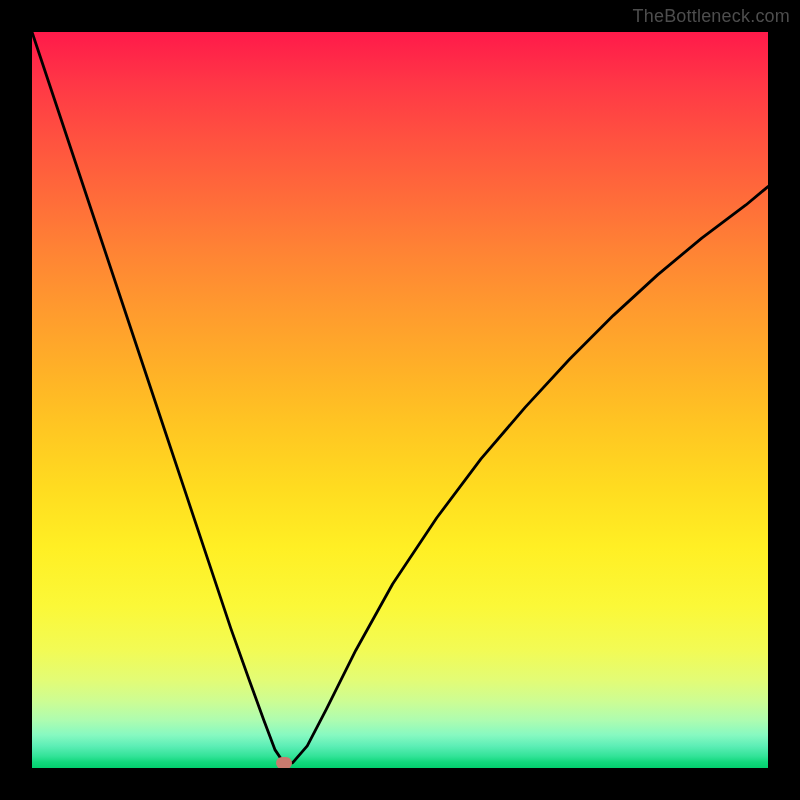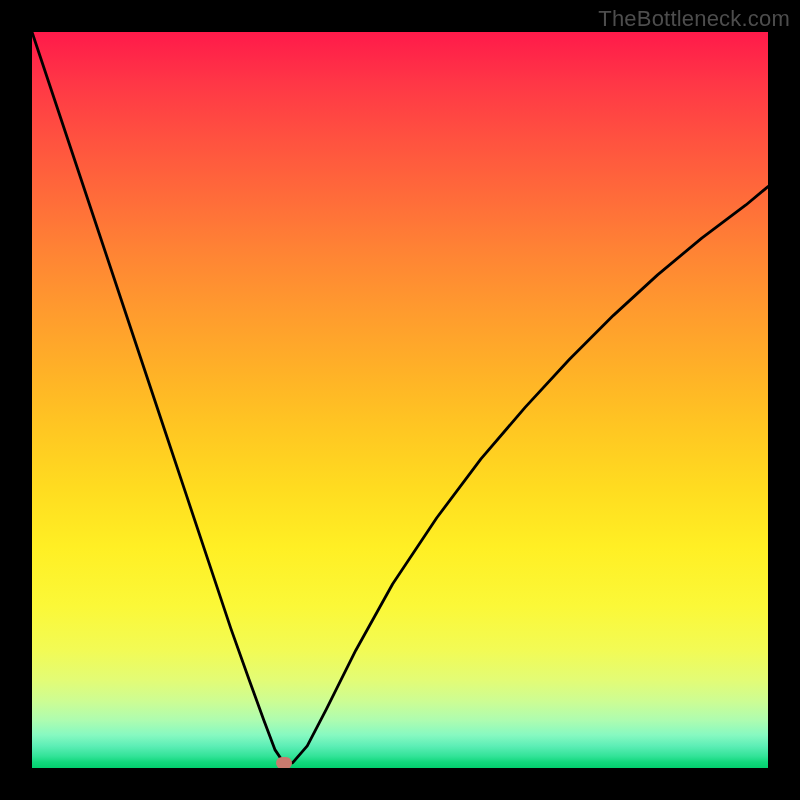--- a/index.html
+++ b/index.html
@@ -62,21 +62,21 @@
     height: 12px;
     background: #c97a6e;
     border-radius: 6px;
     transform: translate(-50%, -50%);
   }
   .watermark {
     position: absolute;
     top: 6px;
     right: 10px;
     color: #4d4d4d;
-    font-size: 22px;
+    font-size: 18px;
     font-weight: 400;
     letter-spacing: 0.2px;
   }
 </style>
 </head>
 <body>
 
 <div class="wrap">
   <div class="watermark">TheBottleneck.com</div>
   <div class="plot">

